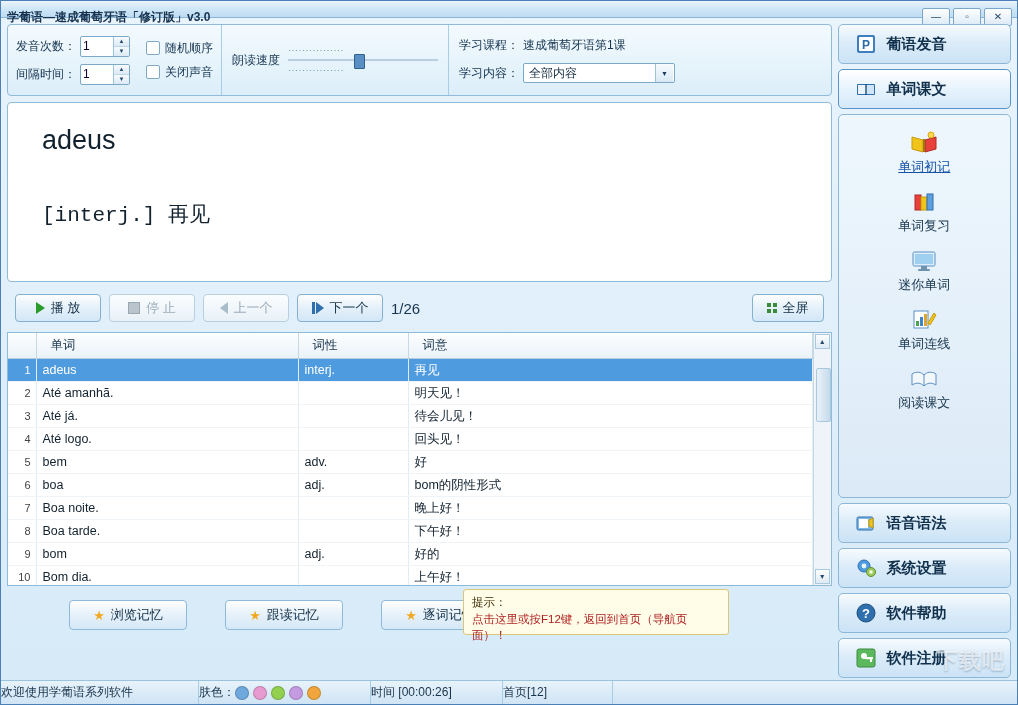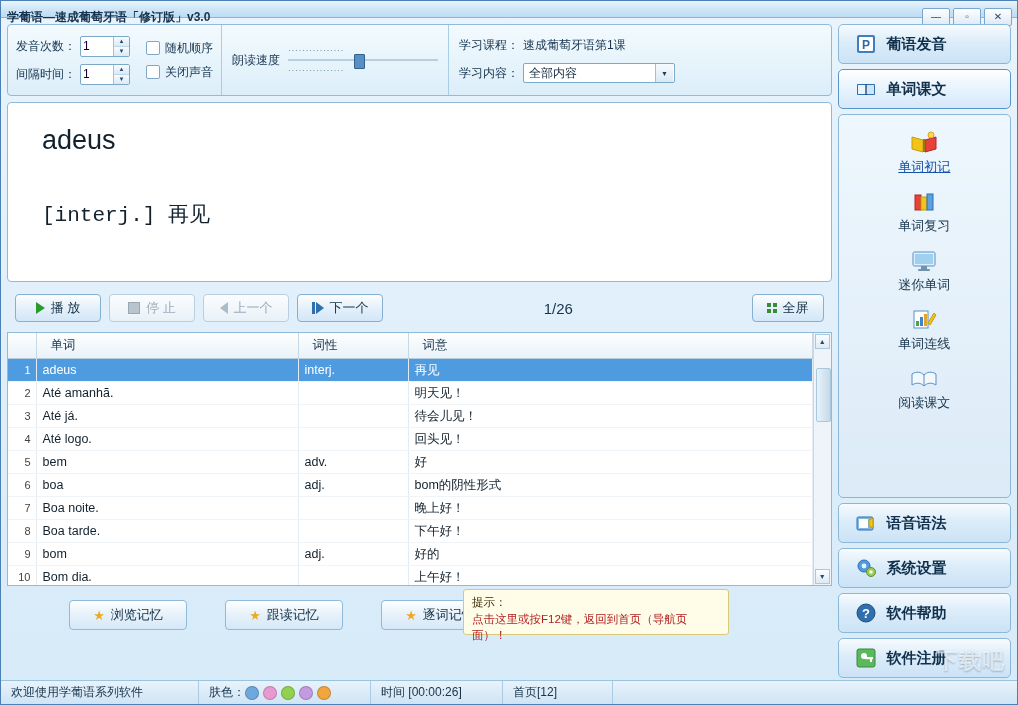--- a/index.html
+++ b/index.html
@@ -129,21 +129,21 @@
     display:flex;align-items:center;justify-content:center;gap:6px;
     font-size:13px;color:#143147;box-sizing:border-box;
   }
   .btn.dis{color:#9bacba;border-color:#b9cfdf;background:linear-gradient(180deg,#fbfdfe,#e8f1f8);}
   .tri{width:0;height:0;border-left:9px solid #2a9a2a;border-top:6px solid transparent;border-bottom:6px solid transparent;}
   .sq{width:10px;height:10px;background:#b9c4cc;border:1px solid #9aa7b1;}
   .prevtri{width:0;height:0;border-right:8px solid #a9bcc9;border-top:6px solid transparent;border-bottom:6px solid transparent;}
   .nexticon{display:flex;align-items:center;gap:1px;}
   .nexticon .bar{width:3px;height:12px;background:#2f6fae;}
   .nexticon .t{width:0;height:0;border-left:8px solid #2f6fae;border-top:6px solid transparent;border-bottom:6px solid transparent;}
-  .counter{flex:1;text-align:center;padding-right:18px;font-size:15px;color:#17344c;}
+  .counter{flex:1;text-align:left;padding-right:18px;font-size:15px;color:#17344c;}
   .fsicon{display:grid;grid-template-columns:4px 4px;grid-template-rows:4px 4px;gap:2px;}
   .fsicon i{background:#3a8a3a;display:block;width:4px;height:4px;}
   
   .tablewrap{
     margin-top:2px;height:254px;border:1px solid #8fbada;background:#fff;
     display:flex;box-sizing:border-box;
   }
   .tablemain{flex:1;overflow:hidden;}
   table{border-collapse:collapse;width:100%;table-layout:fixed;font-size:12.5px;}
   thead th{
@@ -216,21 +216,21 @@
   .subitem .tx{font-size:13px;color:#17344c;}
   .subitem.cur .tx{color:#1552a8;text-decoration:underline;}
   
   .statusbar{
     position:absolute;left:0;bottom:0;width:1016px;height:24px;
     background:linear-gradient(180deg,#e8f3fb 0%,#cfe4f5 100%);
     border-top:1px solid #9cc3dd;
     display:flex;align-items:center;font-size:12px;color:#17344c;
     box-sizing:border-box;
   }
-  .sbseg{height:100%;display:flex;align-items:center;padding:0 10px;border-right:1px solid #a9cbe3;box-sizing:border-box;}
+  .sbseg{height:100%;display:flex;align-items:center;padding:0 0;border-right:1px solid #a9cbe3;box-sizing:border-box;}
   .dot{width:12px;height:12px;border-radius:50%;display:inline-block;margin-right:4px;border:1px solid rgba(0,0,0,.18);}
   .wm{
     position:absolute;right:12px;bottom:28px;font-size:22px;font-weight:bold;
     color:rgba(255,255,255,.62);letter-spacing:1px;
     text-shadow:0 1px 2px rgba(80,110,140,.45);
   }
 </style>
 </head>
 <body>
 

